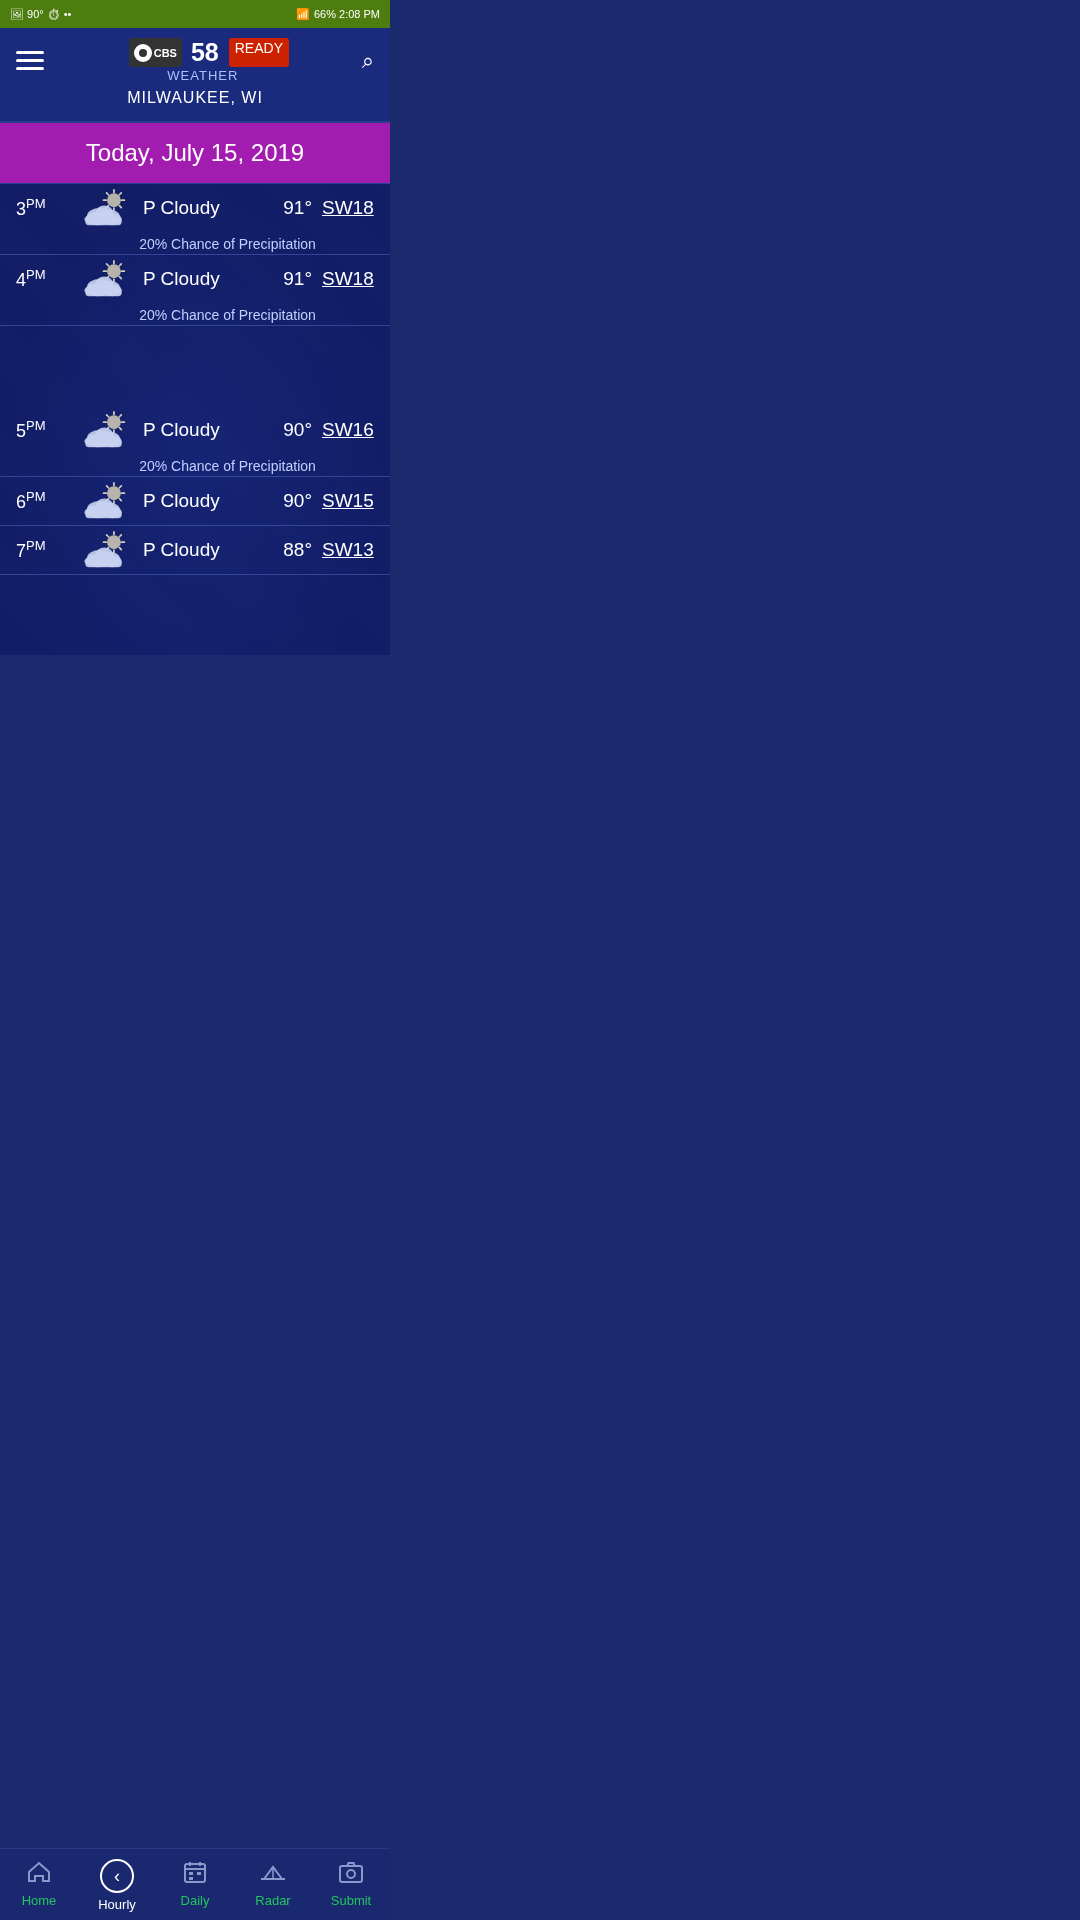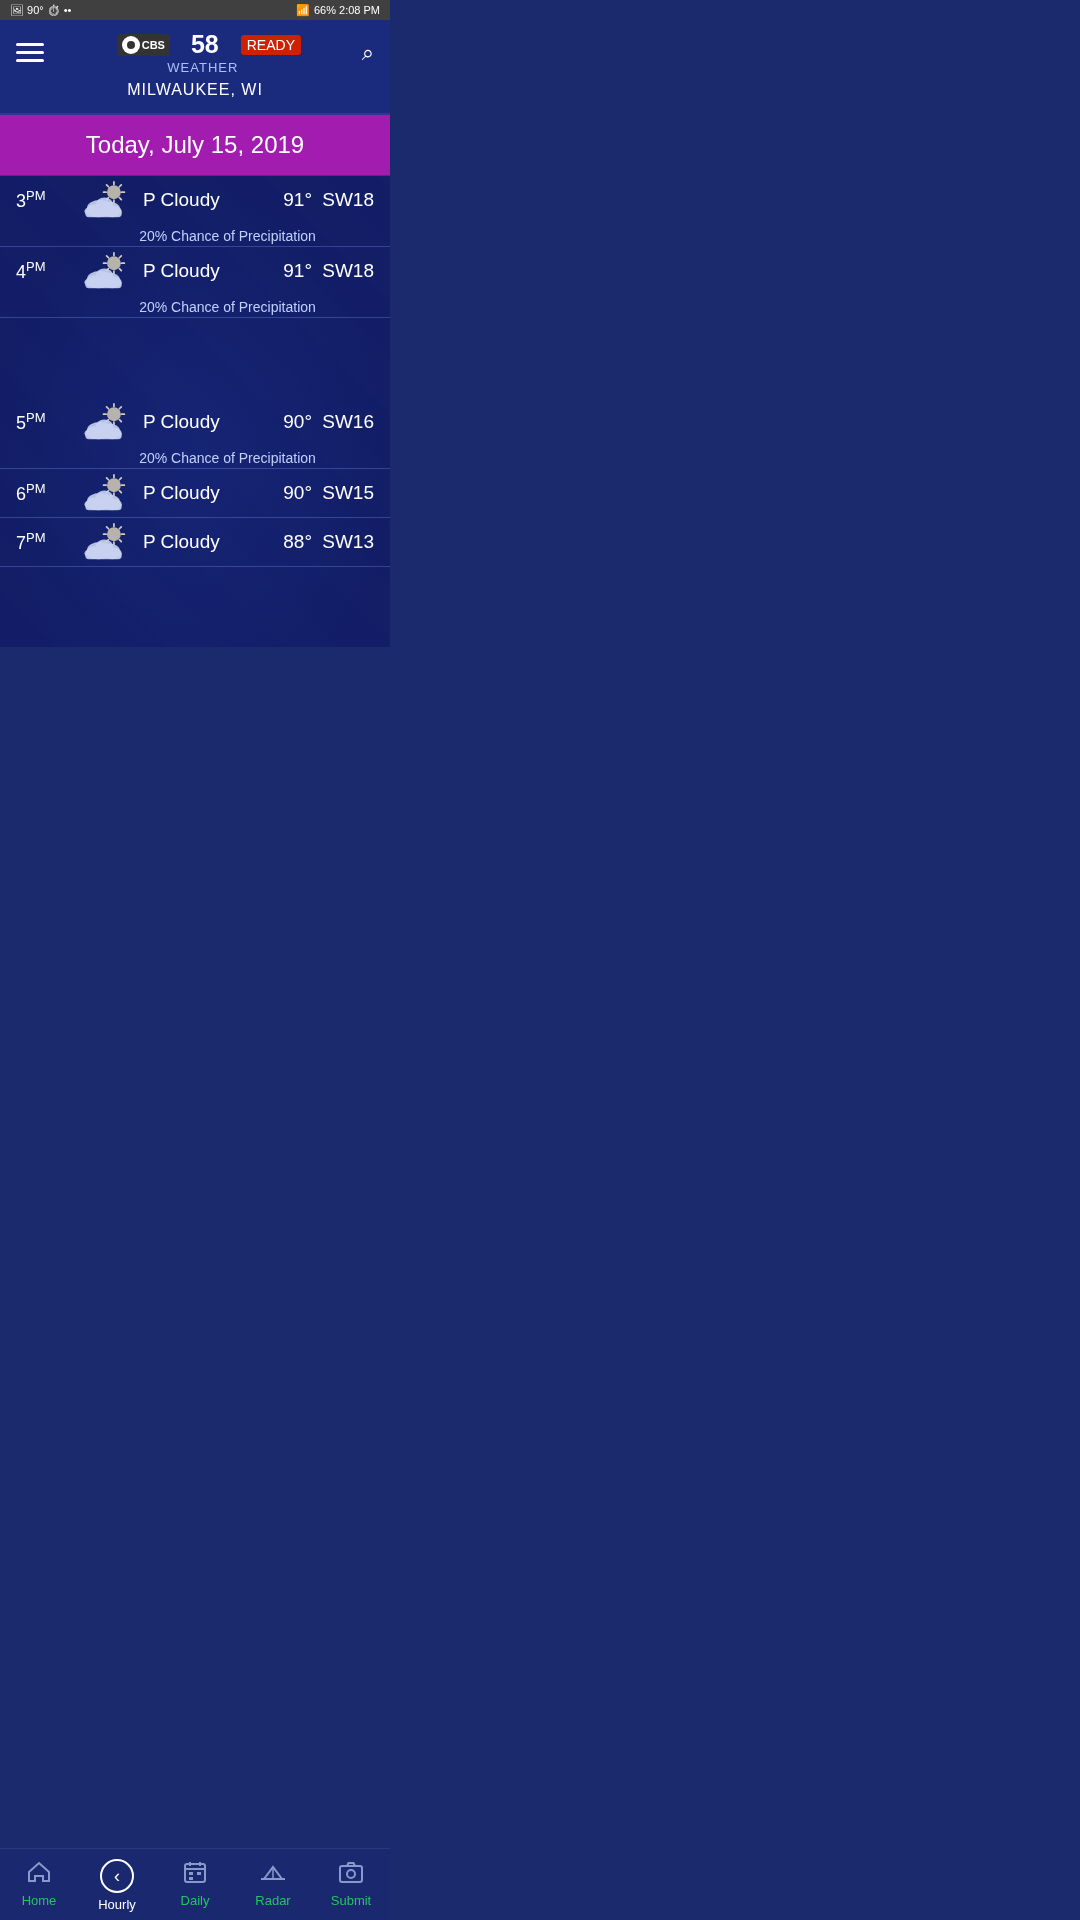--- a/index.html
+++ b/index.html
@@ -10,22 +10,22 @@
       min-height: 693px;
       font-family: Arial, sans-serif;
       background-color: #1a2a6c;
       color: white;
       position: relative;
       overflow-x: hidden;
     }
 
     
     .status-bar {
-      background: #404040;
-      height: 20px;
+      background: #4d7c0f;
+      height: 28px;
       display: flex;
       align-items: center;
       justify-content: space-between;
       padding: 0 10px;
       font-size: 11px;
       color: white;
     }
     .status-left { display: flex; align-items: center; gap: 6px; }
     .status-right { display: flex; align-items: center; gap: 4px; font-size: 11px; }
 
@@ -58,22 +58,21 @@
       background: white;
       border-radius: 2px;
     }
     .logo-container {
       display: flex;
       flex-direction: column;
       align-items: center;
     }
     .logo {
       display: flex;
-      align-items: center;
-      gap: 18px;
+      gap: 6px;
       padding-left: 12px;
     }
     .logo-cbs {
       background: #333;
       color: white;
       font-weight: bold;
       font-size: 13px;
       padding: 2px 5px;
       border-radius: 3px;
       display: flex;
@@ -199,21 +198,21 @@
     .temp {
       font-size: 19px;
       font-weight: 400;
       min-width: 52px;
       text-align: right;
     }
     .wind {
       font-size: 19px;
       font-weight: 400;
       min-width: 52px;
-      text-align: right;
+      text-decoration: underline;
     }
     .precip {
       font-size: 14px;
       color: #c0d0ff;
       text-align: center;
       margin-top: 6px;
       margin-left: 65px;
     }
 
     

